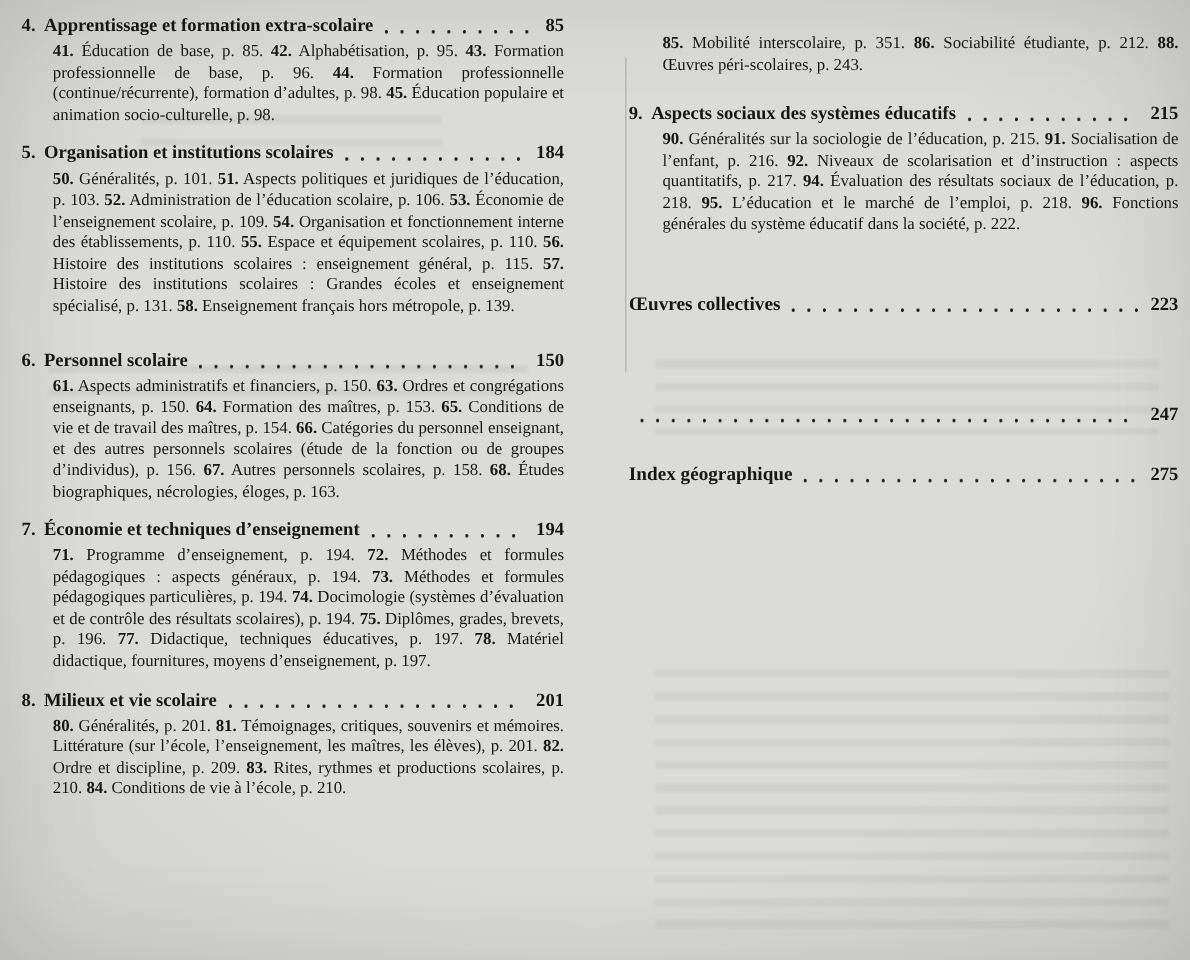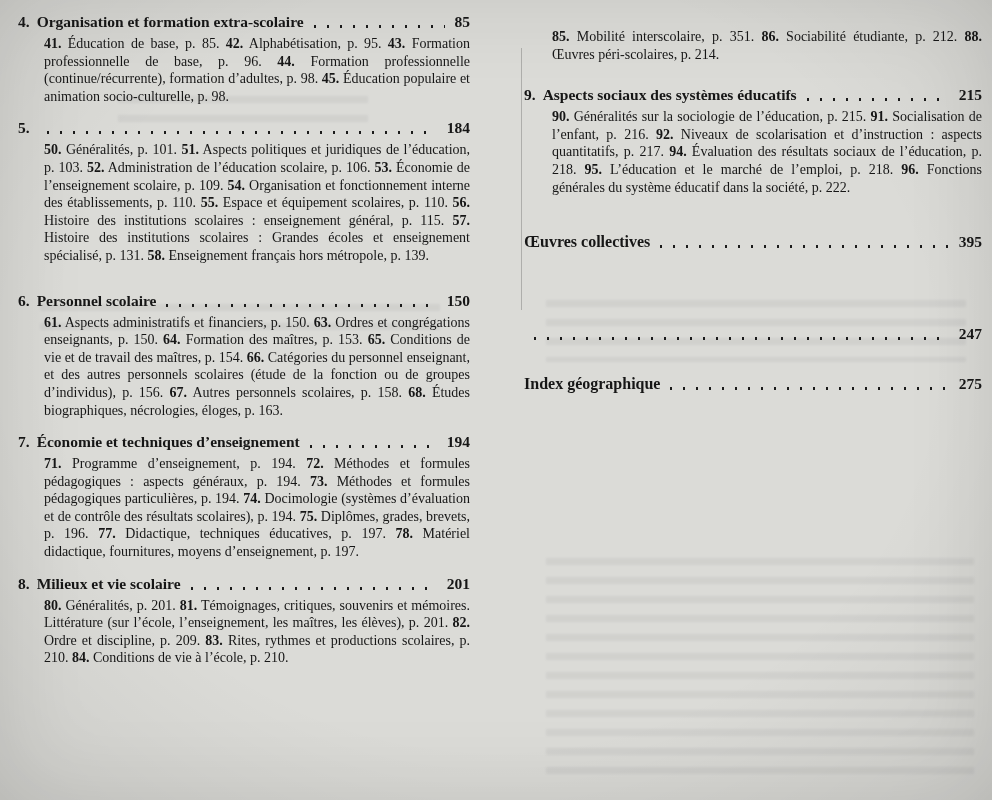--- a/index.html
+++ b/index.html
@@ -40,21 +40,21 @@
   .col-right .entries{margin-left:28px;}
   .enum{font-weight:bold;margin-top:36px;}
 
   
   .col-left  .b1{margin-top:13px}
   .col-left  .b2{margin-top:26px}
   .col-left  .b3{margin-top:13px}
   .col-left  .b4{margin-top:13px}
   .col-right .b0{margin-top:16px}
   .col-right .b1{margin-top:22px}
-  .col-right .b2{margin-top:36px}
+  .col-right .b2{margin-top:48px}
   .col-right .b3{margin-top:72px}
   .col-right .b4{margin-top:30px}
   .col-right .b5{margin-top:33px}
   .col-right .b6{margin-top:17px}
 
   
   .ghost{
     position:absolute;z-index:1;pointer-events:none;
     filter:blur(1.2px);opacity:.55;
     background:repeating-linear-gradient(180deg, rgba(80,80,85,0.13) 0 7px, rgba(0,0,0,0) 7px 19px);
@@ -76,29 +76,30 @@
   <div id="g1" class="ghost"></div>
   <div id="g2" class="ghost"></div>
   <div id="g3" class="ghost"></div>
   <div id="g4" class="ghost"></div>
 
   <div class="cols">
     <div class="col-left">
         <div class="block b0 section">
           <div class="heading">
             <span class="hnum">4.</span>
-            <span class="htitle">Organisation et formation extra-scolaire</span>
+            <span class="htitle">Apprentissage et formation extra-scolaire</span>
             <span class="leader"></span>
             <span class="hpage">85</span>
           </div>
           <p class="entries"><b class="enum">41.</b> <span class="etext">Éducation de base, p. 85.</span> <b class="enum">42.</b> <span class="etext">Alphabétisation, p. 95.</span> <b class="enum">43.</b> <span class="etext">Formation professionnelle de base, p. 96.</span> <b class="enum">44.</b> <span class="etext">Formation professionnelle (continue/récurrente), formation d’adultes, p. 98.</span> <b class="enum">45.</b> <span class="etext">Éducation populaire et animation socio-culturelle, p. 98.</span></p>
         </div>
         <div class="block b1 section">
           <div class="heading">
             <span class="hnum">5.</span>
+            <span class="htitle">Organisation et institutions scolaires</span>
             <span class="leader"></span>
             <span class="hpage">184</span>
           </div>
           <p class="entries"><b class="enum">50.</b> <span class="etext">Généralités, p. 101.</span> <b class="enum">51.</b> <span class="etext">Aspects politiques et juridiques de l’éducation, p. 103.</span> <b class="enum">52.</b> <span class="etext">Administration de l’éducation scolaire, p. 106.</span> <b class="enum">53.</b> <span class="etext">Économie de l’enseignement scolaire, p. 109.</span> <b class="enum">54.</b> <span class="etext">Organisation et fonctionnement interne des établissements, p. 110.</span> <b class="enum">55.</b> <span class="etext">Espace et équipement scolaires, p. 110.</span> <b class="enum">56.</b> <span class="etext">Histoire des institutions scolaires : enseignement général, p. 115.</span> <b class="enum">57.</b> <span class="etext">Histoire des institutions scolaires : Grandes écoles et enseignement spécialisé, p. 131.</span> <b class="enum">58.</b> <span class="etext">Enseignement français hors métropole, p. 139.</span></p>
         </div>
         <div class="block b2 section">
           <div class="heading">
             <span class="hnum">6.</span>
             <span class="htitle">Personnel scolaire</span>
             <span class="leader"></span>
@@ -120,36 +121,36 @@
             <span class="hnum">8.</span>
             <span class="htitle">Milieux et vie scolaire</span>
             <span class="leader"></span>
             <span class="hpage">201</span>
           </div>
           <p class="entries"><b class="enum">80.</b> <span class="etext">Généralités, p. 201.</span> <b class="enum">81.</b> <span class="etext">Témoignages, critiques, souvenirs et mémoires. Littérature (sur l’école, l’enseignement, les maîtres, les élèves), p. 201.</span> <b class="enum">82.</b> <span class="etext">Ordre et discipline, p. 209.</span> <b class="enum">83.</b> <span class="etext">Rites, rythmes et productions scolaires, p. 210.</span> <b class="enum">84.</b> <span class="etext">Conditions de vie à l’école, p. 210.</span></p>
         </div>
       </div>
     <div class="col-right">
         <div class="block b0 para">
-          <p class="entries"><b class="enum">85.</b> <span class="etext">Mobilité interscolaire, p. 351.</span> <b class="enum">86.</b> <span class="etext">Sociabilité étudiante, p. 212.</span> <b class="enum">88.</b> <span class="etext">Œuvres péri-scolaires, p. 214.</span></p>
+          <p class="entries"><b class="enum">85.</b> <span class="etext">Mobilité interscolaire, p. 351.</span> <b class="enum">86.</b> <span class="etext">Sociabilité étudiante, p. 212.</span> <b class="enum">88.</b> <span class="etext">Œuvres péri-scolaires, p. 243.</span></p>
         </div>
         <div class="block b1 section">
           <div class="heading">
             <span class="hnum">9.</span>
             <span class="htitle">Aspects sociaux des systèmes éducatifs</span>
             <span class="leader"></span>
             <span class="hpage">215</span>
           </div>
           <p class="entries"><b class="enum">90.</b> <span class="etext">Généralités sur la sociologie de l’éducation, p. 215.</span> <b class="enum">91.</b> <span class="etext">Socialisation de l’enfant, p. 216.</span> <b class="enum">92.</b> <span class="etext">Niveaux de scolarisation et d’instruction : aspects quantitatifs, p. 217.</span> <b class="enum">94.</b> <span class="etext">Évaluation des résultats sociaux de l’éducation, p. 218.</span> <b class="enum">95.</b> <span class="etext">L’éducation et le marché de l’emploi, p. 218.</span> <b class="enum">96.</b> <span class="etext">Fonctions générales du système éducatif dans la société, p. 222.</span></p>
         </div>
         <div class="block b2 index">
           <div class="heading idx">
             <span class="htitle">Œuvres collectives</span>
             <span class="leader"></span>
-            <span class="hpage">395</span>
+            <span class="hpage">223</span>
           </div>
         </div>
         <div class="block b3 index">
           <div class="heading idx">
             <span class="leader"></span>
             <span class="hpage">247</span>
           </div>
         </div>
         <div class="block b4 index">
           <div class="heading idx">

